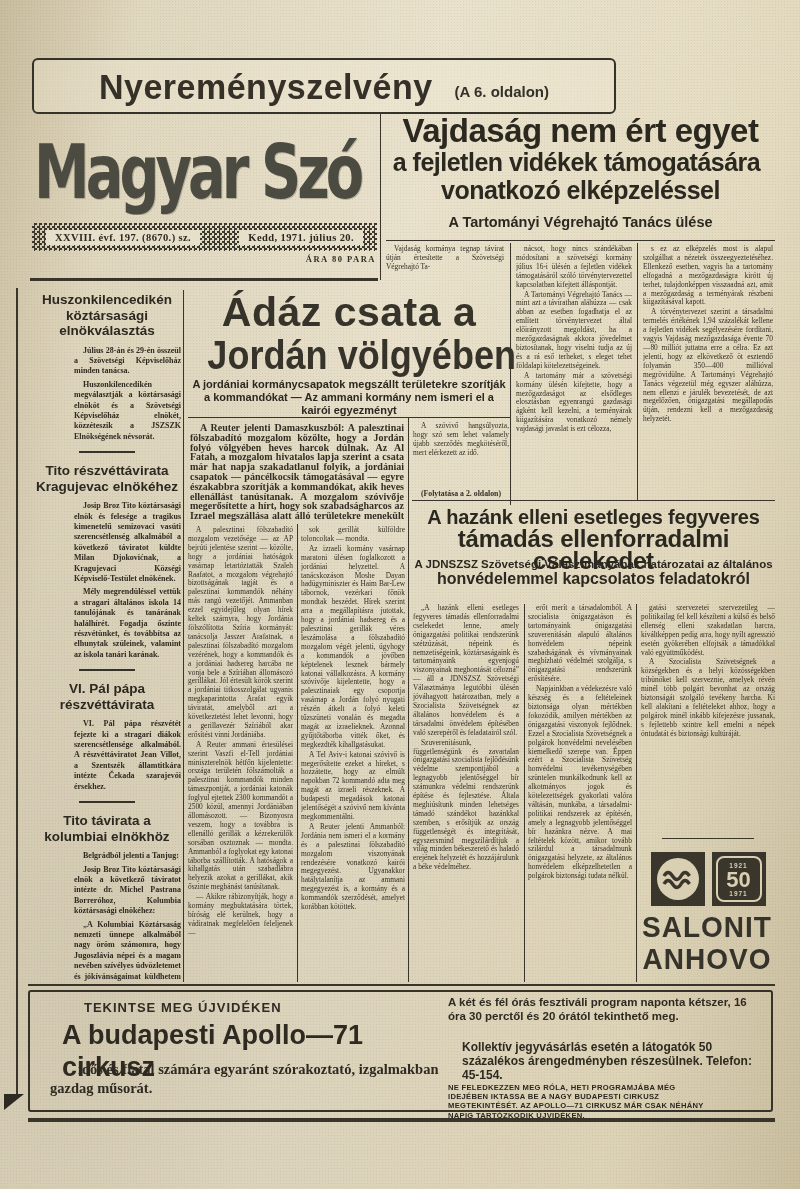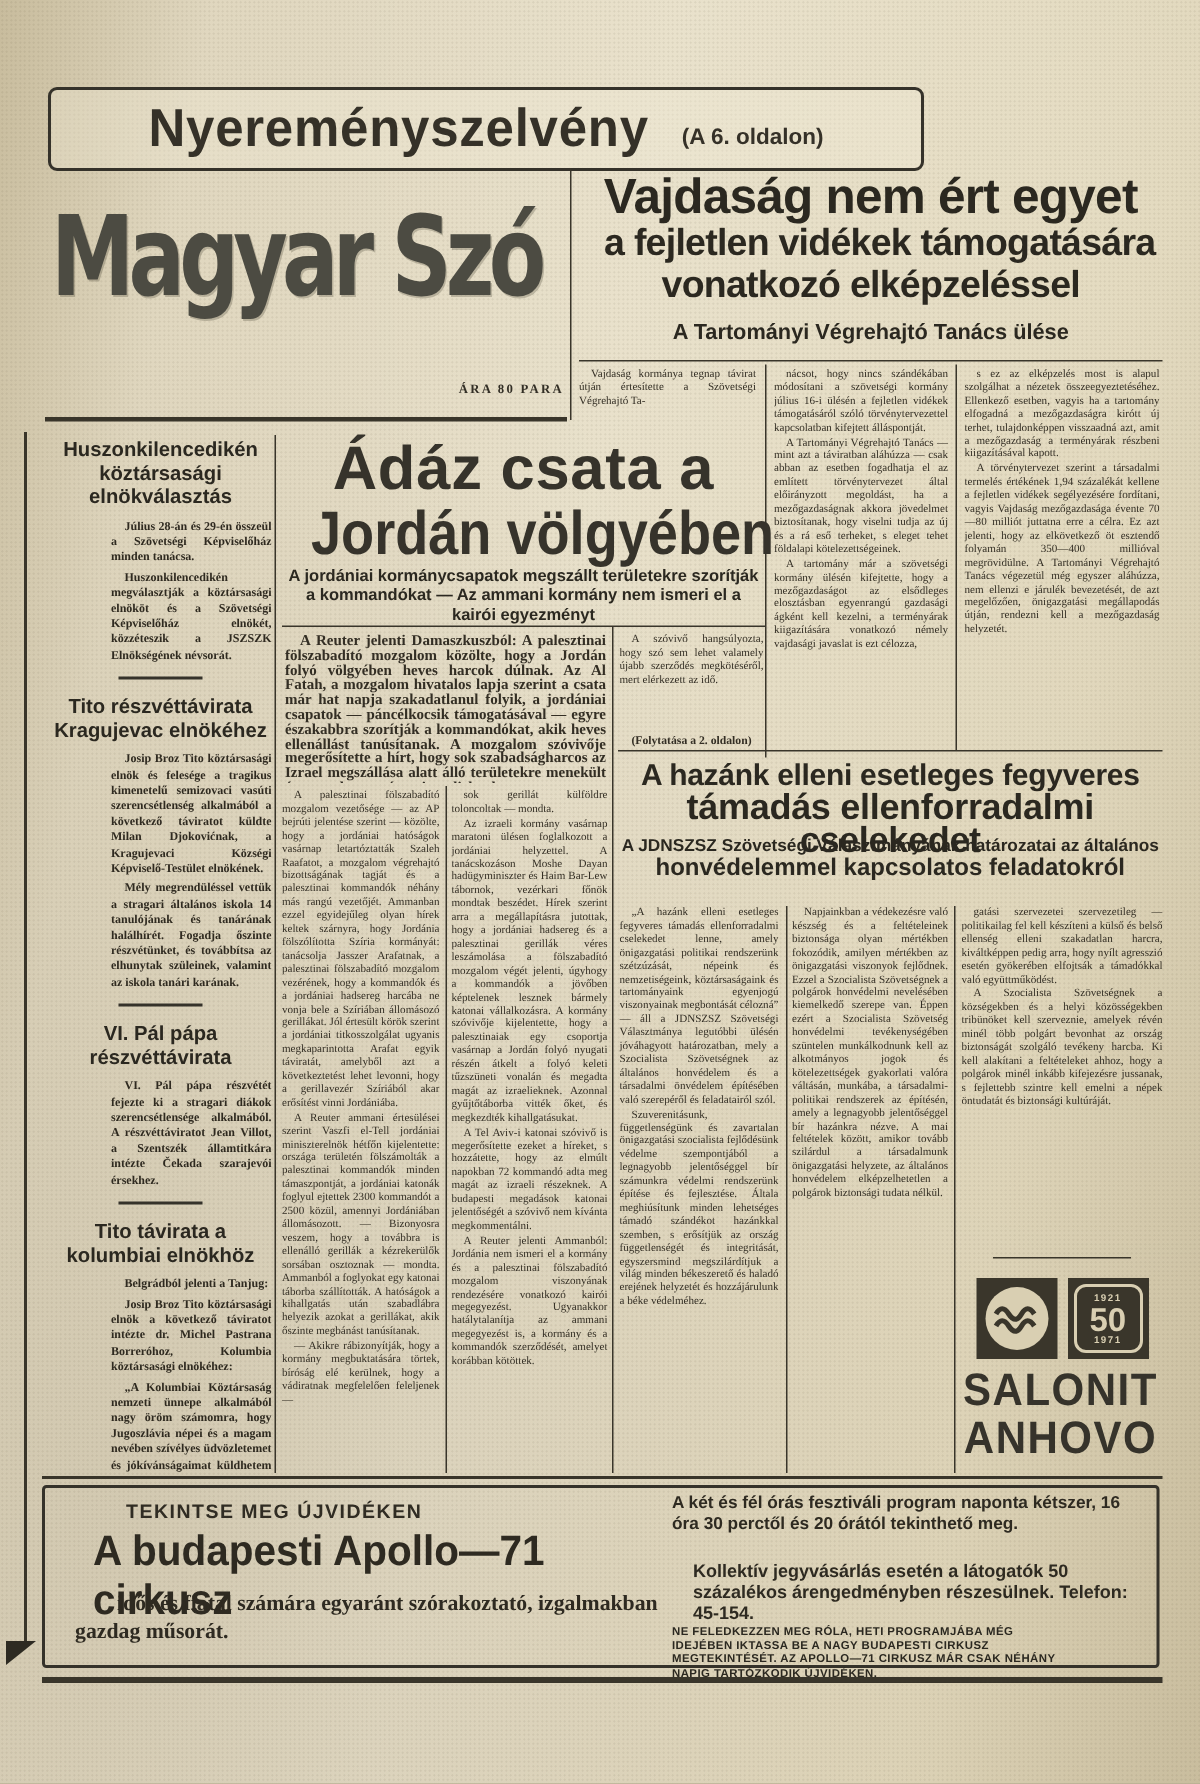--- a/index.html
+++ b/index.html
@@ -42,21 +42,21 @@
 
   
   .hl { font-family:"Liberation Sans",sans-serif; font-weight:bold; color:#2b2820; text-align:center; }
   .body-col { position:absolute; font:7.4px/8.9px "Liberation Serif",serif; color:#332e24;
     text-align:justify; overflow:hidden; }
   .body-col p { text-indent:8px; margin-bottom:1px; }
   .lead-col p { text-indent:10px; }
 
   
   .vaj-l1 { left:386px; top:114px; width:389px; font-size:33px; line-height:34px; letter-spacing:-.5px; }
-  .vaj-l2 { left:392px; top:149px; width:389px; font-size:25px; line-height:27px; letter-spacing:-.5px; }
+  .vaj-l2 { left:382px; top:149px; width:389px; font-size:25px; line-height:27px; letter-spacing:-.5px; }
   .vaj-l3 { left:386px; top:177px; width:389px; font-size:25px; line-height:27px; letter-spacing:-.5px; }
   .vaj-sub { left:386px; top:214px; width:389px; font-size:14.5px; }
 
   
   .rail { left:33px; top:292px; width:148px; height:690px; overflow:hidden; }
   .rail h3 { font-family:"Liberation Sans",sans-serif; font-weight:bold; font-size:13.5px;
     line-height:15.5px; text-align:center; color:#2b2820; margin-bottom:7px; }
   .rail .rbody { font:bold 8px/10.4px "Liberation Serif",serif; text-align:justify; color:#2f2a20; }
   .rail .rbody p { text-indent:9px; margin-bottom:3px;margin-left:41px; }
   .rail-div { width:56px; height:2px; background:#35322a; margin:9px auto 10px; }
@@ -111,20 +111,24 @@
 
 <div class="page">
   <div class="noise"></div>
 
   <div class="abs banner">
     <span class="banner-title">Nyereményszelvény</span>
     <span class="banner-note">(A 6. oldalon)</span>
   </div>
 
   <div class="abs logo">Magyar Szó</div>
+  <div class="abs issue-band">
+    <span class="band-box">XXVIII. évf. 197. (8670.) sz.</span>
+    <span class="band-box">Kedd, 1971. július 20.</span>
+  </div>
   <div class="abs price">ÁRA 80 PARA</div>
   <div class="rule" style="left:30px;top:278px;width:348px;height:3px;"></div>
   <div class="rule" style="left:380px;top:112px;width:1px;height:168px;"></div>
 
   <div class="abs hl vaj-l1">Vajdaság nem ért egyet</div>
   <div class="abs hl vaj-l2">a fejletlen vidékek támogatására</div>
   <div class="abs hl vaj-l3">vonatkozó elképzeléssel</div>
   <div class="abs hl vaj-sub">A Tartományi Végrehajtó Tanács ülése</div>
   <div class="rule" style="left:386px;top:240px;width:389px;height:1px;"></div>
   <div class="body-col" style="left:386px;top:245px;width:118px;height:34px;">
@@ -199,20 +203,21 @@
   <div class="rule" style="left:412px;top:500px;width:363px;height:1px;"></div>
   <div class="abs hl haz-l1">A hazánk elleni esetleges fegyveres</div>
   <div class="abs hl haz-l2">támadás ellenforradalmi cselekedet</div>
   <div class="abs hl haz-s1">A JDNSZSZ Szövetségi Választmányának határozatai az általános</div>
   <div class="abs hl haz-s2">honvédelemmel kapcsolatos feladatokról</div>
   <div class="body-col" style="left:413px;top:604px;width:106px;height:378px;">
       <p>„A hazánk elleni esetleges fegyveres támadás ellenforradalmi cselekedet lenne, amely önigazgatási politikai rendszerünk szétzúzását, népeink és nemzetiségeink, köztársaságaink és tartományaink egyenjogú viszonyainak megbontását célozná” — áll a JDNSZSZ Szövetségi Választmánya legutóbbi ülésén jóváhagyott határozatban, mely a Szocialista Szövetségnek az általános honvédelem és a társadalmi önvédelem építésében való szerepéről és feladatairól szól.</p>
       <p>Szuverenitásunk, függetlenségünk és zavartalan önigazgatási szocialista fejlődésünk védelme szempontjából a legnagyobb jelentőséggel bír számunkra védelmi rendszerünk építése és fejlesztése. Általa meghiúsítunk minden lehetséges támadó szándékot hazánkkal szemben, s erősítjük az ország függetlenségét és integritását, egyszersmind megszilárdítjuk a világ minden békeszerető és haladó erejének helyzetét és hozzájárulunk a béke védelméhez.</p>
     </div>
   <div class="body-col" style="left:528px;top:604px;width:104px;height:378px;">
+      <p>erőt merít a társadalomból. A szocialista önigazgatáson és tartományaink önigazgatási szuverenitásán alapuló általános honvédelem népeink szabadságának és vívmányainak megbízható védelmét szolgálja, s önigazgatási rendszerünk erősítésére.</p>
       <p>Napjainkban a védekezésre való készség és a feltételeinek biztonsága olyan mértékben fokozódik, amilyen mértékben az önigazgatási viszonyok fejlődnek. Ezzel a Szocialista Szövetségnek a polgárok honvédelmi nevelésében kiemelkedő szerepe van. Éppen ezért a Szocialista Szövetség honvédelmi tevékenységében szüntelen munkálkodnunk kell az alkotmányos jogok és kötelezettségek gyakorlati valóra váltásán, munkába, a társadalmi-politikai rendszerek az építésén, amely a legnagyobb jelentőséggel bír hazánkra nézve. A mai feltételek között, amikor tovább szilárdul a társadalmunk önigazgatási helyzete, az általános honvédelem elképzelhetetlen a polgárok biztonsági tudata nélkül.</p>
     </div>
   <div class="body-col" style="left:641px;top:604px;width:134px;height:228px;">
       <p>gatási szervezetei szervezetileg — politikailag fel kell készíteni a külső és belső ellenség elleni szakadatlan harcra, kiváltképpen pedig arra, hogy nyílt agresszió esetén gyökerében elfojtsák a támadókkal való együttműködést.</p>
       <p>A Szocialista Szövetségnek a községekben és a helyi közösségekben tribünöket kell szerveznie, amelyek révén minél több polgárt bevonhat az ország biztonságát szolgáló tevékeny harcba. Ki kell alakítani a feltételeket ahhoz, hogy a polgárok minél inkább kifejezésre jussanak, s fejlettebb szintre kell emelni a népek öntudatát és biztonsági kultúráját.</p>
     </div>
   <div class="rule" style="left:524px;top:604px;width:1px;height:378px;"></div>
   <div class="rule" style="left:636px;top:604px;width:1px;height:378px;"></div>
 
   <div class="rule" style="left:662px;top:838px;width:92px;height:1px;"></div>

